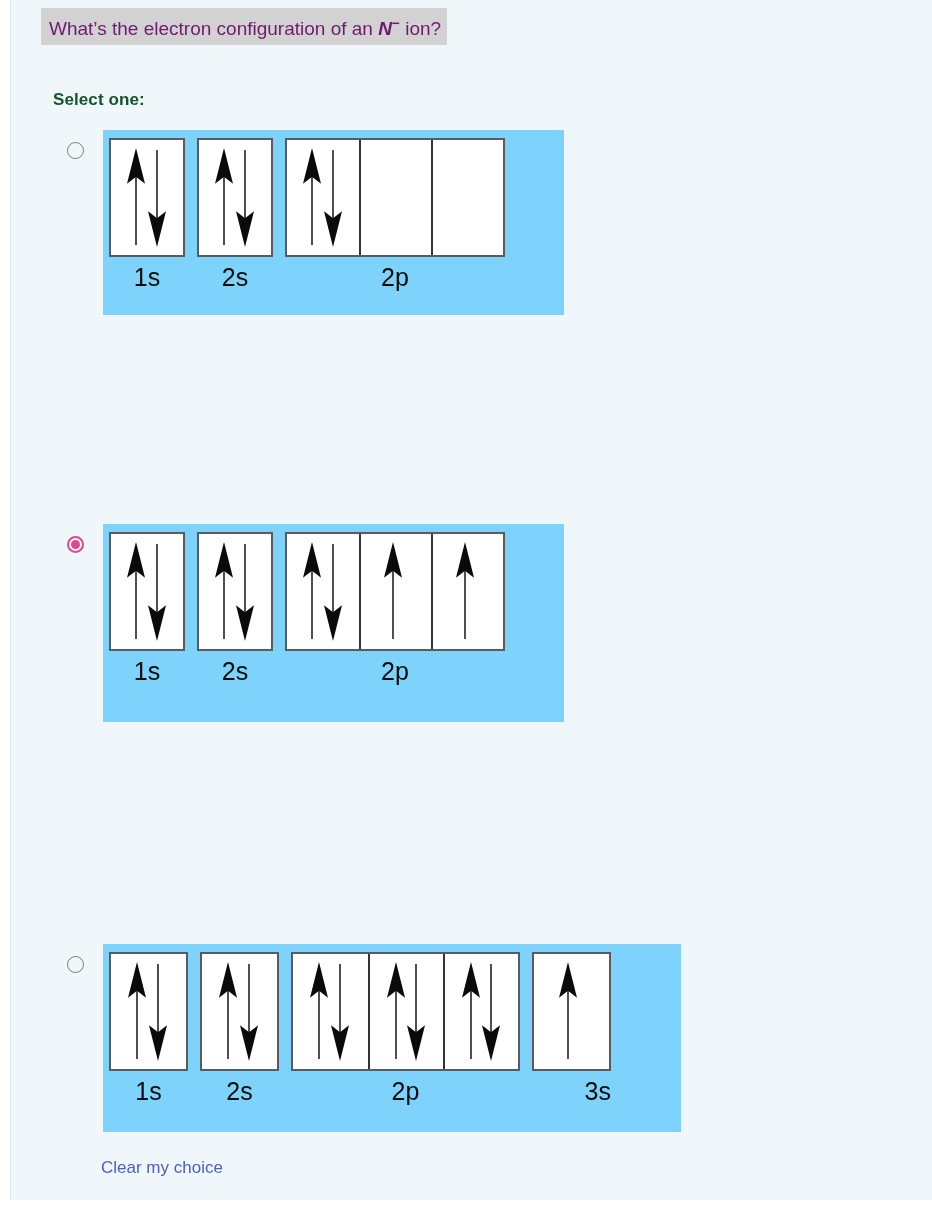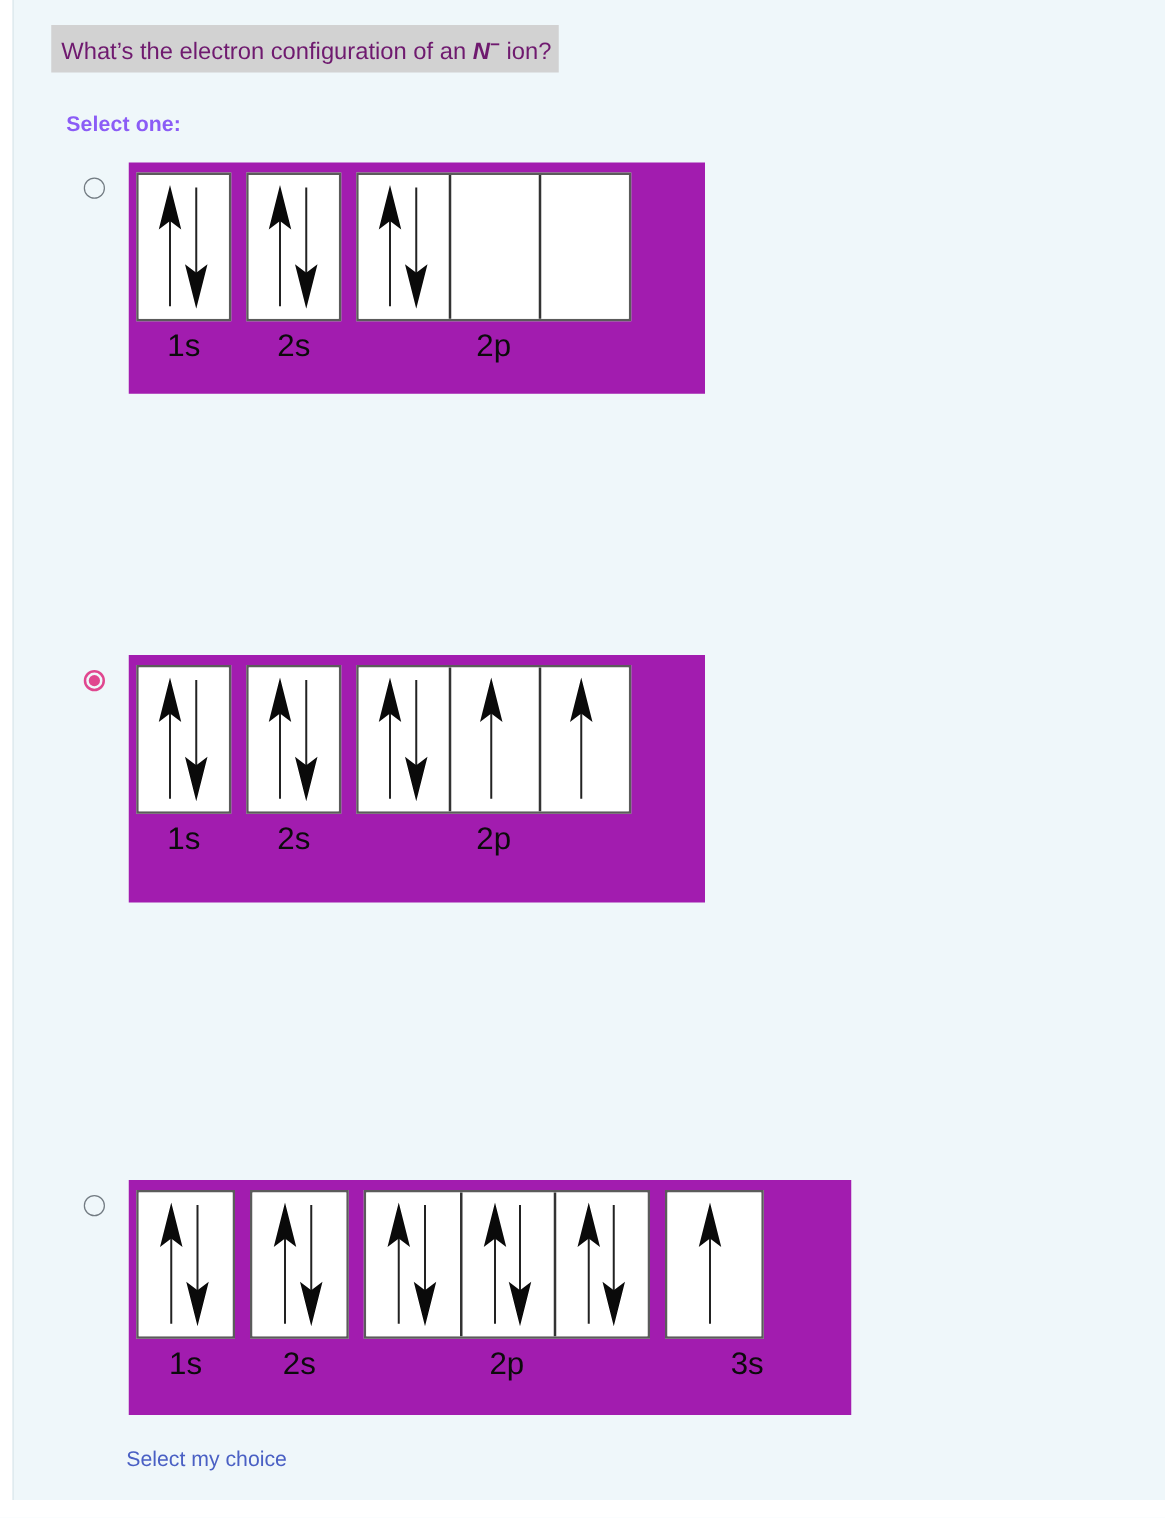--- a/index.html
+++ b/index.html
@@ -22,21 +22,21 @@
     height: 1200px;
     background: #eff7fa;
     border-left: 1px solid #dbe7ec;
     box-sizing: border-box;
   }
 
   
   .qtext-wrap {
     position: absolute;
     left: 30px;
-    top: 20px;
+    top: 8px;
     border-radius: 18px;
   }
   .qtext {
     display: inline-block;
     background: #d2d2d2;
     color: #6f1a6f;
     font-size: 19px;
     line-height: 28px;
     padding: 2px 6px 2px 8px;
     white-space: nowrap;
@@ -53,21 +53,21 @@
     font-style: normal;
   }
 
   
   .select-one {
     position: absolute;
     left: 42px;
     top: 90px;
     font-size: 17px;
     font-weight: bold;
-    color: #8b5cf6;
+    color: #14532d;
     letter-spacing: .1px;
   }
 
   
   .answers {
     position: absolute;
     left: 0;
     top: 130px;
     width: 922px;
   }
@@ -97,21 +97,21 @@
     width: 9px;
     height: 9px;
     margin: -4.5px 0 0 -4.5px;
     border-radius: 50%;
     background: #e0478f;
   }
   
   .diagram {
     position: absolute;
     left: 92px;
-    background: #a21caf;
+    background: #7dd3fc;
     box-sizing: border-box;
   }
   .groups {
     position: absolute;
     left: 0;
     top: 0;
     height: 100%;
     display: flex;
     align-items: flex-start;
   }
@@ -424,15 +424,15 @@
               </div>
               <div class="sublabel">3s</div>
             </div>
           </div>
         </div>
       </div>
       <div class="answer-row" style="height: 200px;"></div>
       <div class="answer-row" style="height: 200px;"></div>
     </div>
 
-  <a class="clear-choice">Select my choice</a>
+  <a class="clear-choice">Clear my choice</a>
 
 </div>
 
 </body></html>

